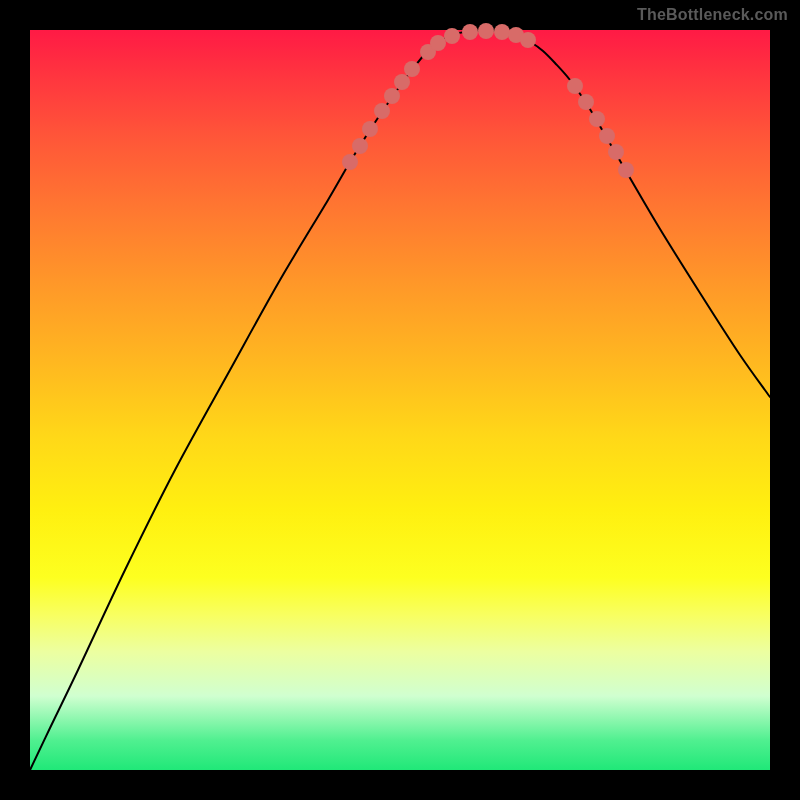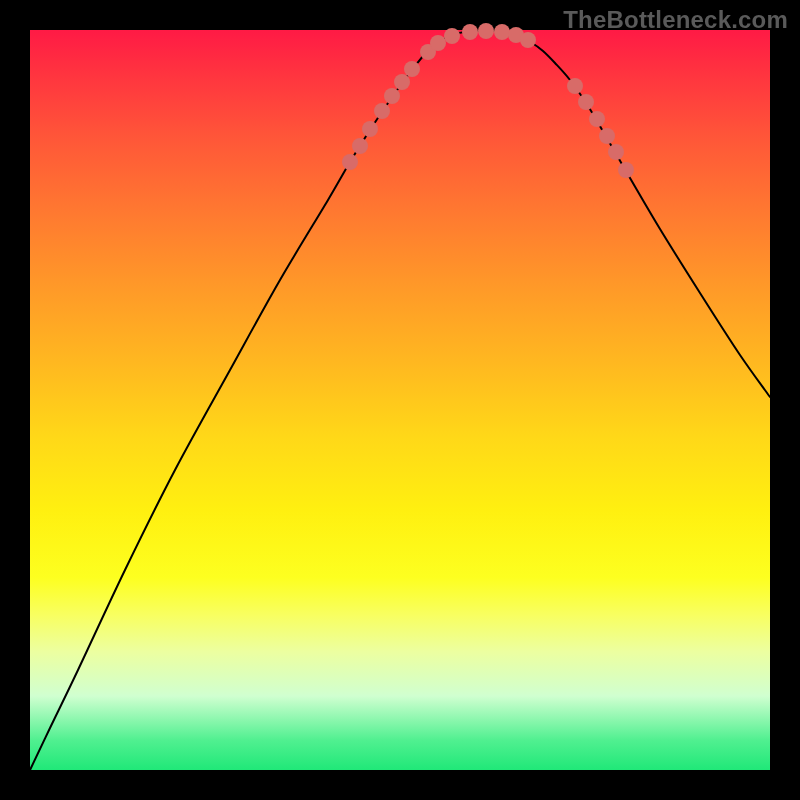--- a/index.html
+++ b/index.html
@@ -25,21 +25,21 @@
       #d0ffd0 90%,
       #50f090 96%,
       #20e878 100%
     );
   }
   .watermark {
     position: absolute;
     top: 6px;
     right: 12px;
     font-family: Arial, Helvetica, sans-serif;
-    font-size: 24px;
+    font-size: 16px;
     font-weight: bold;
     color: #5a5a5a;
     letter-spacing: 0.2px;
   }
   svg.curve {
     position: absolute;
     left: 30px;
     top: 30px;
     width: 740px;
     height: 740px;

